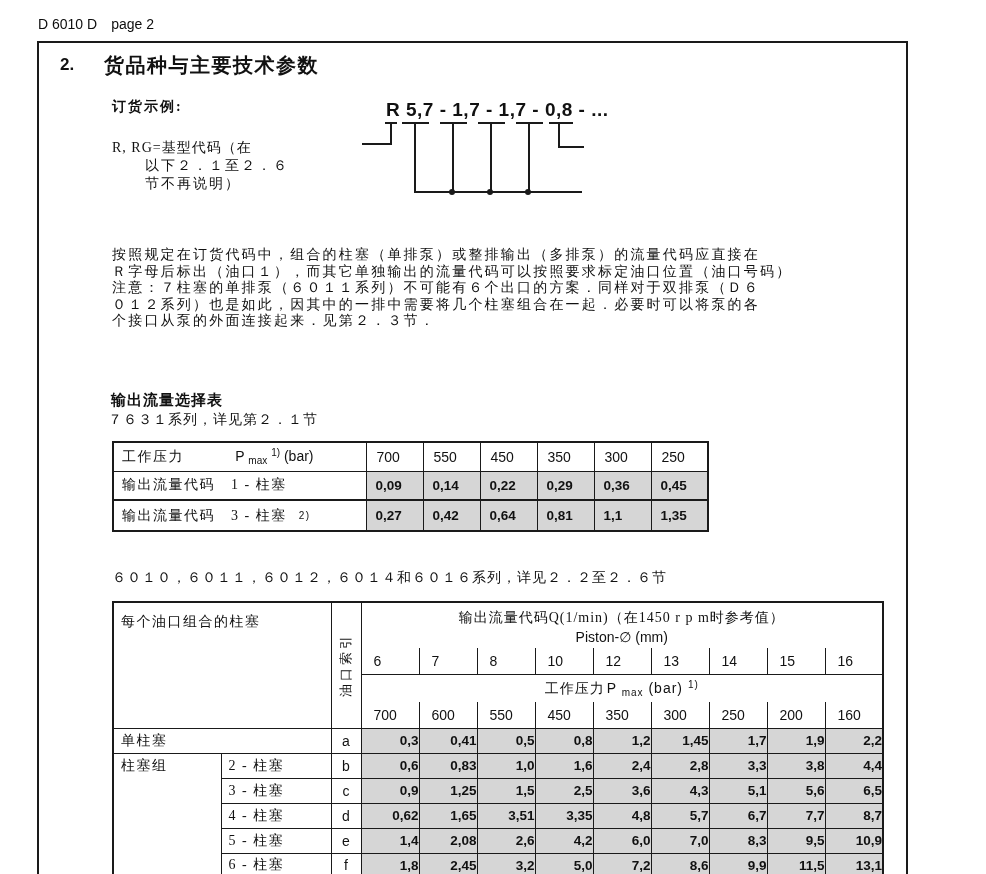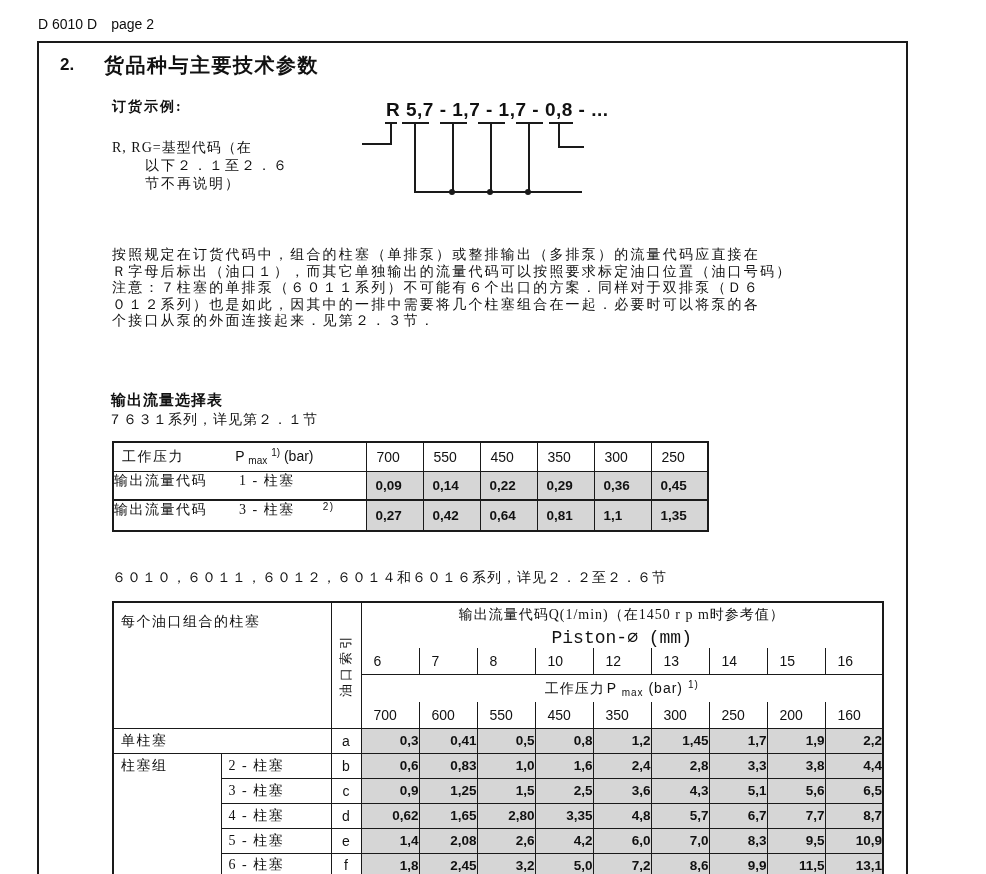--- a/index.html
+++ b/index.html
@@ -47,35 +47,35 @@
   sup{font-size:10px;vertical-align:5px;}
 
   
   .t1{left:112px;top:441px;width:597px;border:2px solid var(--line);}
   .t1 td{height:29px;}
   .t1 tr:nth-child(2) td{border-bottom-width:2px;}
   .t1 tr:nth-child(3) td,.t1 tr:nth-child(4) td{height:31px;}
   .t1label{display:flex;align-items:center;justify-content:space-between;
            padding:0 52px 0 8px;height:100%;border:none;letter-spacing:1.5px;}
   td.t1lab{padding:0;}
-  .t1lab2{display:flex;padding-left:0;height:100%;letter-spacing:1.5px;gap:16px;}
+  .t1lab2{display:flex;align-items:center;padding-left:8px;height:100%;letter-spacing:1.5px;}
   .t1lab2 .variant{margin-left:16px;}
   .t1lab2 sup{margin-left:12px;}
   .t1h{padding-left:10px;text-align:left;}
   .t1v{padding-left:9px;text-align:left;font-weight:bold;font-size:13.5px;background:var(--shade);}
 
   
   .t2{left:112px;top:601px;width:772px;border:2px solid var(--line);}
   .t2label{vertical-align:top;padding:10px 4px 0 7px;letter-spacing:1.5px;}
   .t2portidx{position:relative;}
   .vtext{position:absolute;left:50%;top:50%;transform:translate(-50%,-50%) rotate(-90deg);
          white-space:nowrap;font-size:13px;letter-spacing:3px;}
   .t2qhead{height:46px;border-bottom:none;text-align:center;}
   .t2qhead .qline{font-size:14px;letter-spacing:1px;padding-top:3px;}
-  .t2qhead .pline{font-family:Liberation Mono, monospace;font-size:18px;padding-top:2px;}
+  .t2qhead .pline{font-family:Liberation Sans, sans-serif;font-size:14px;padding-top:2px;}
   .psize{border-top:none;height:26px;}
   .t2phead{height:28px;border-bottom:none;text-align:center;letter-spacing:1px;}
   .t2phead .pf{font-family:"Liberation Sans",sans-serif;margin-left:2px;}
   .pval{border-top:none;height:26px;}
   .t2h{padding-left:12px;text-align:left;}
   .t2 tbody td{height:25px;}
   .t2sub{padding-left:7px;letter-spacing:1.5px;}
   .t2group{vertical-align:top;padding:3px 0 0 7px;letter-spacing:1.5px;}
   .t2groupA{padding-left:7px;letter-spacing:1.5px;}
   .t2idx{text-align:center;font-family:"Liberation Sans",sans-serif;}
@@ -289,21 +289,21 @@
           <td class="t2val">4,3</td>
           <td class="t2val">5,1</td>
           <td class="t2val">5,6</td>
           <td class="t2val">6,5</td>
         </tr>
         <tr>
           <td class="t2sub cjk">4 - 柱塞</td>
           <td class="t2idx">d</td>
           <td class="t2val">0,62</td>
           <td class="t2val">1,65</td>
-          <td class="t2val">2,80</td>
+          <td class="t2val">3,51</td>
           <td class="t2val">3,35</td>
           <td class="t2val">4,8</td>
           <td class="t2val">5,7</td>
           <td class="t2val">6,7</td>
           <td class="t2val">7,7</td>
           <td class="t2val">8,7</td>
         </tr>
         <tr>
           <td class="t2sub cjk">5 - 柱塞</td>
           <td class="t2idx">e</td>

